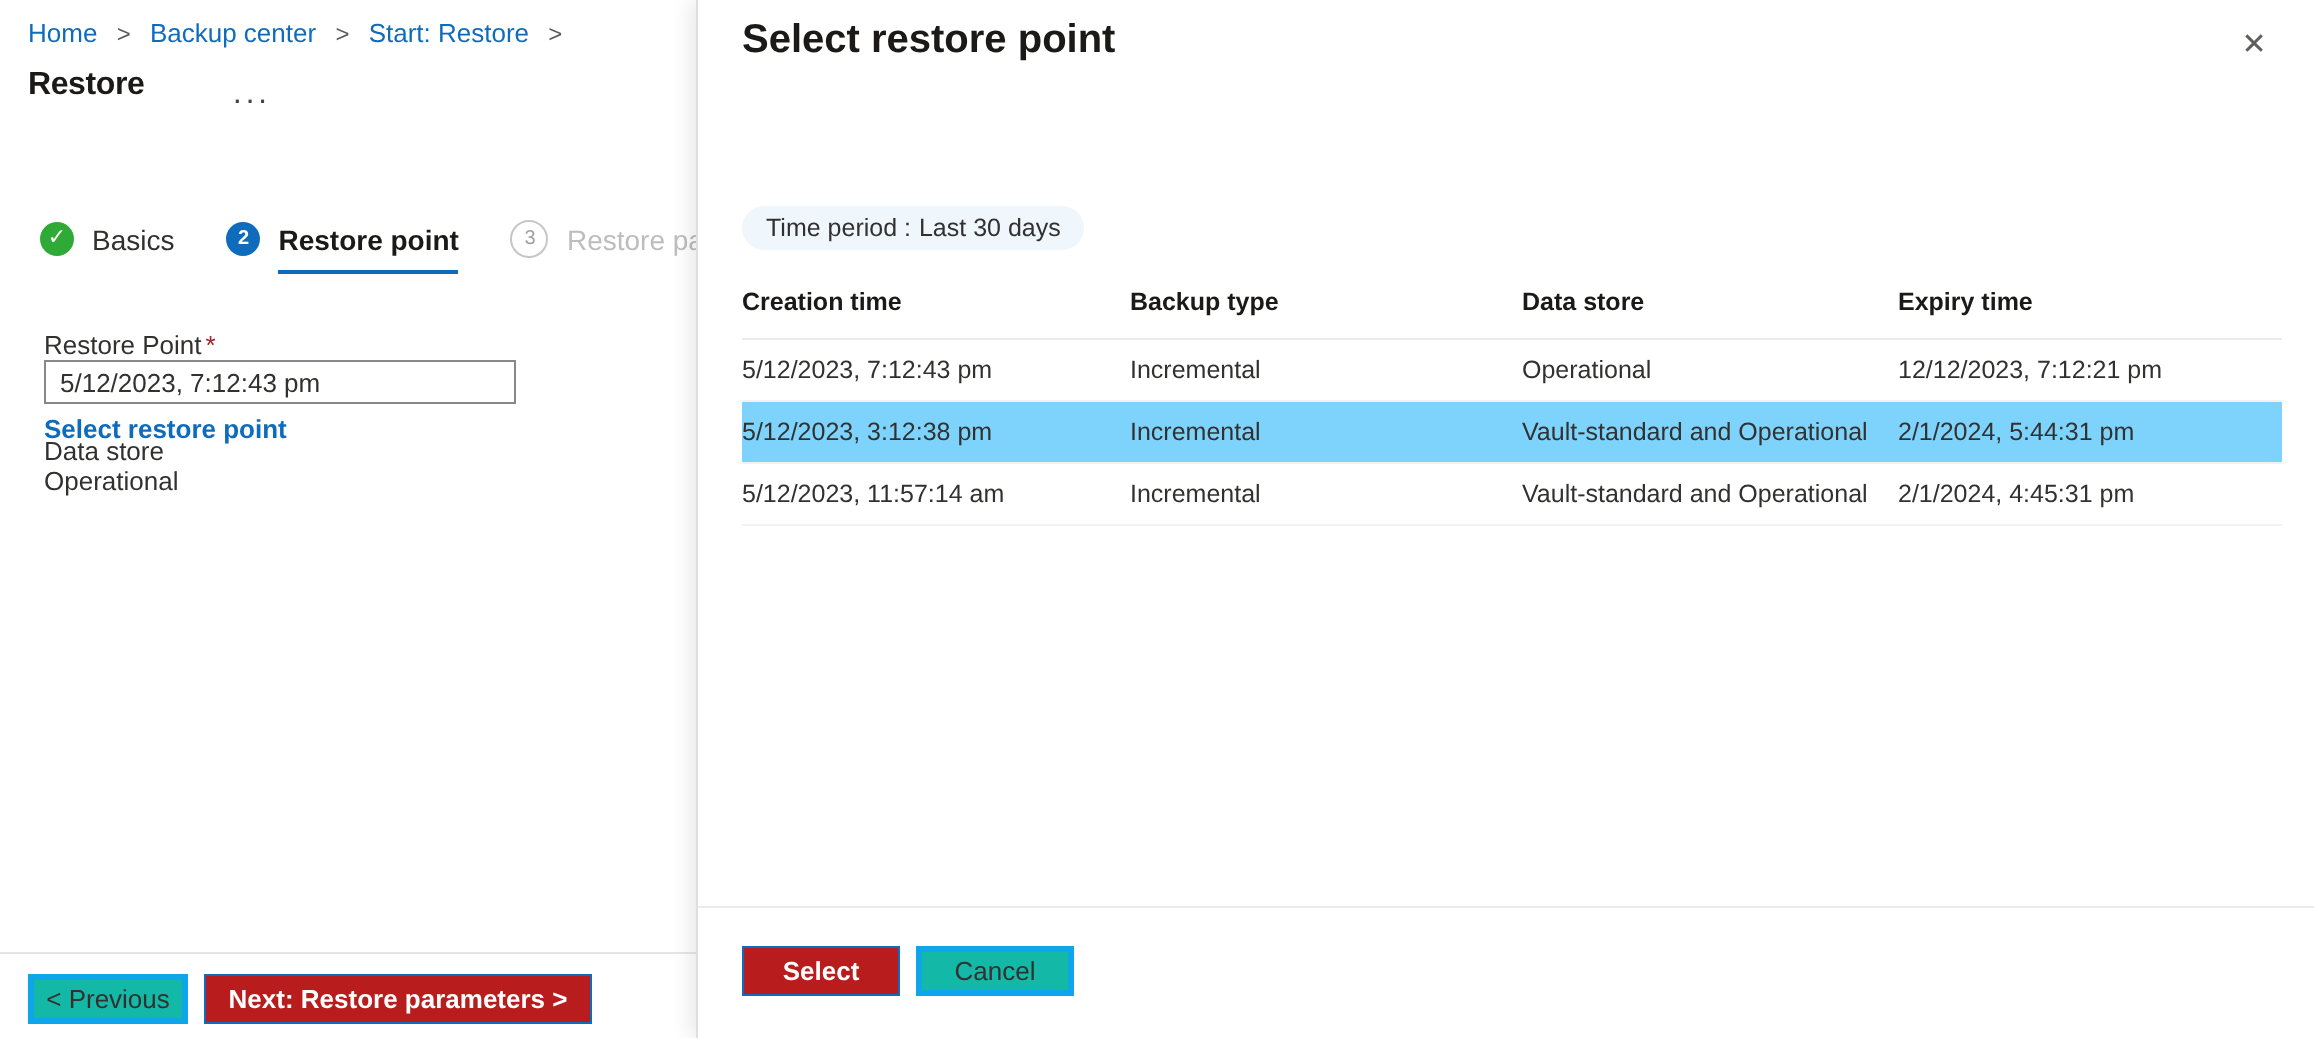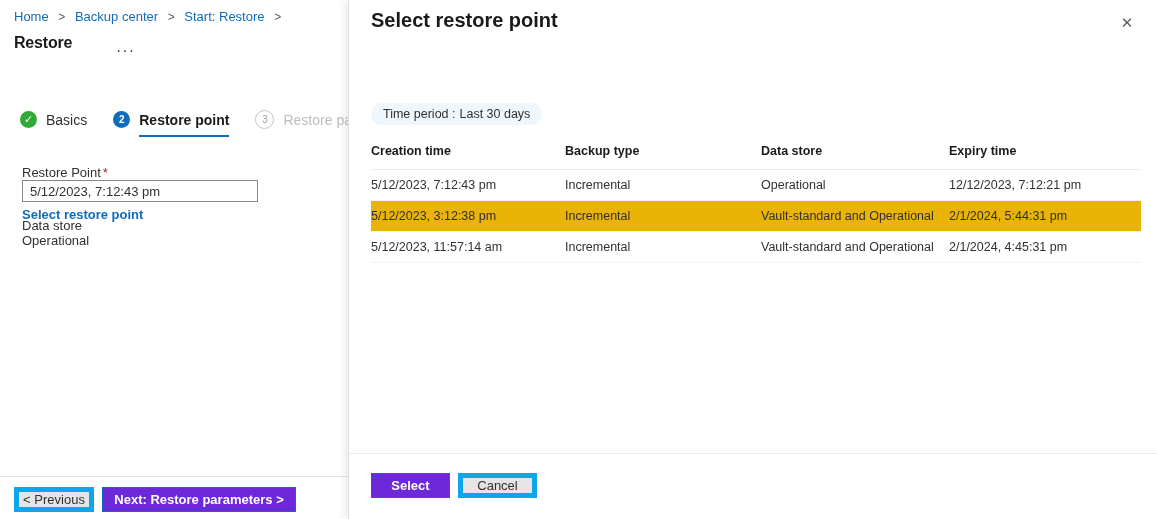--- a/index.html
+++ b/index.html
@@ -166,26 +166,26 @@
     height: 25px;
     padding: 0 14px;
     box-sizing: border-box;
     cursor: pointer;
     display: inline-flex;
     align-items: center;
     justify-content: center;
     white-space: nowrap;
   }
   .btn-secondary {
-    background: #e5e5e5;
-    border: 5px solid #0ea5e9;
+    background: #14b8a6;
+    border: 3px solid #0ea5e9;
     color: #323130;
   }
   .btn-primary {
-    background: #6d28d9;
+    background: #b91c1c;
     border: 1px solid #0f6cbd;
     color: #ffffff;
     font-weight: 600;
   }
   .btn-prev { width: 80px; }
   .btn-next { margin-left: 8px; width: 194px; }
 
   
   #modal {
     position: absolute;
@@ -253,21 +253,21 @@
     font-size: 12.5px;
     color: #323130;
     padding: 0;
     height: 30px;
     border-bottom: 1px solid #f3f2f1;
     white-space: nowrap;
     overflow: hidden;
     text-overflow: ellipsis;
   }
   .tbl tr.row { cursor: pointer; }
-  .tbl tr.row.selected td { background: #eab308; }
+  .tbl tr.row.selected td { background: #7dd3fc; }
   .col-creation { width: 194px; }
   .col-backup   { width: 196px; }
   .col-datastore{ width: 188px; }
   .col-expiry   { width: 192px; }
 
   .modal-footer-sep {
     position: absolute;
     left: 0; top: 453px;
     width: 100%; height: 1px;
     background: #edebe9;

